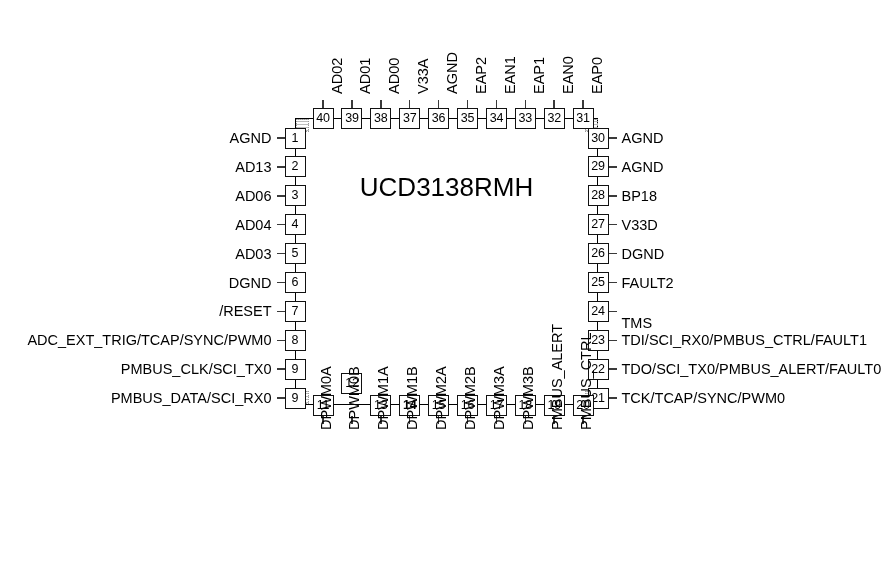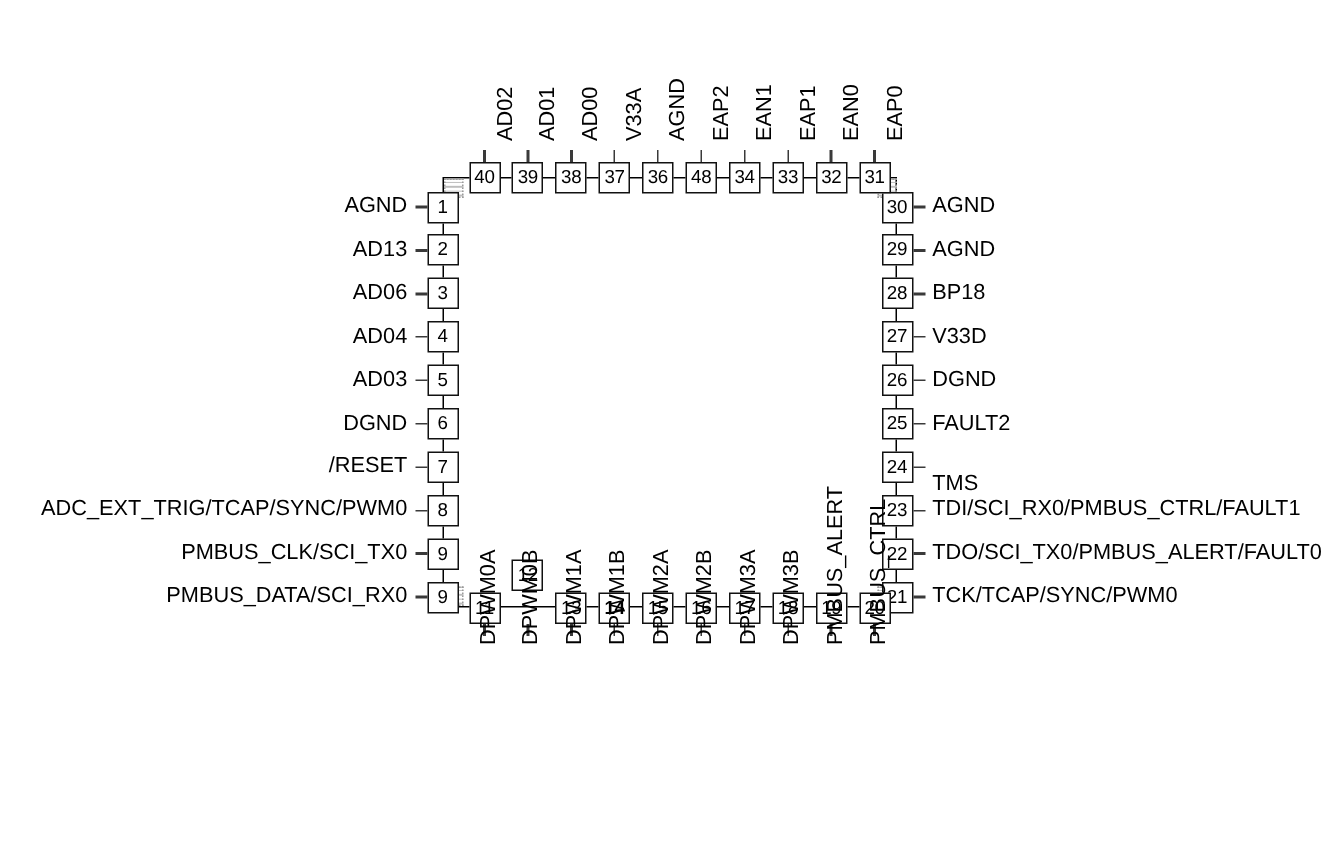--- a/index.html
+++ b/index.html
@@ -110,20 +110,21 @@
     color: #000;
   }
 </style>
 </head>
 <body>
 
 <div id="diagram">
 
   <div class="pkg-body"></div>
 
+  <div class="part-name">UCD3138RMH</div>
 
   <div class="corner-mark" style="left:296px; top:119px;"></div>
   <div class="corner-mark" style="left:585px; top:119px;"></div>
   <div class="corner-mark" style="left:296px; top:391px;"></div>
   <div class="corner-mark" style="left:585px; top:391px;"></div>
 
   <div id="pin-layer">
       <div class="pin-box dark" style="left: 284.5px; top: 127.5px;">1</div>
       <div class="lead lead-h" style="left: 276.5px; top: 137.2px;"></div>
       <div class="lbl lbl-left" style="left: 271.5px; top: 138px;">AGND</div>
@@ -192,21 +193,21 @@
       <div class="lbl lbl-vert" style="left: 357.4px; top: 93.5px;">AD01</div>
       <div class="pin-box dark" style="left: 370.3px; top: 107.5px;">38</div>
       <div class="lead lead-v" style="left: 380px; top: 99.5px;"></div>
       <div class="lbl lbl-vert" style="left: 386.3px; top: 93.5px;">AD00</div>
       <div class="pin-box dark" style="left: 399.2px; top: 107.5px;">37</div>
       <div class="lead lead-v" style="left: 408.9px; top: 99.5px;"></div>
       <div class="lbl lbl-vert" style="left: 415.2px; top: 93.5px;">V33A</div>
       <div class="pin-box dark" style="left: 428.1px; top: 107.5px;">36</div>
       <div class="lead lead-v" style="left: 437.8px; top: 99.5px;"></div>
       <div class="lbl lbl-vert" style="left: 444.1px; top: 93.5px;">AGND</div>
-      <div class="pin-box dark" style="left: 457px; top: 107.5px;">48</div>
+      <div class="pin-box dark" style="left: 457px; top: 107.5px;">35</div>
       <div class="lead lead-v" style="left: 466.7px; top: 99.5px;"></div>
       <div class="lbl lbl-vert" style="left: 473px; top: 93.5px;">EAP2</div>
       <div class="pin-box dark" style="left: 485.9px; top: 107.5px;">34</div>
       <div class="lead lead-v" style="left: 495.6px; top: 99.5px;"></div>
       <div class="lbl lbl-vert" style="left: 501.9px; top: 93.5px;">EAN1</div>
       <div class="pin-box dark" style="left: 514.8px; top: 107.5px;">33</div>
       <div class="lead lead-v" style="left: 524.5px; top: 99.5px;"></div>
       <div class="lbl lbl-vert" style="left: 530.8px; top: 93.5px;">EAP1</div>
       <div class="pin-box dark" style="left: 543.7px; top: 107.5px;">32</div>
       <div class="lead lead-v" style="left: 553.4px; top: 99.5px;"></div>

